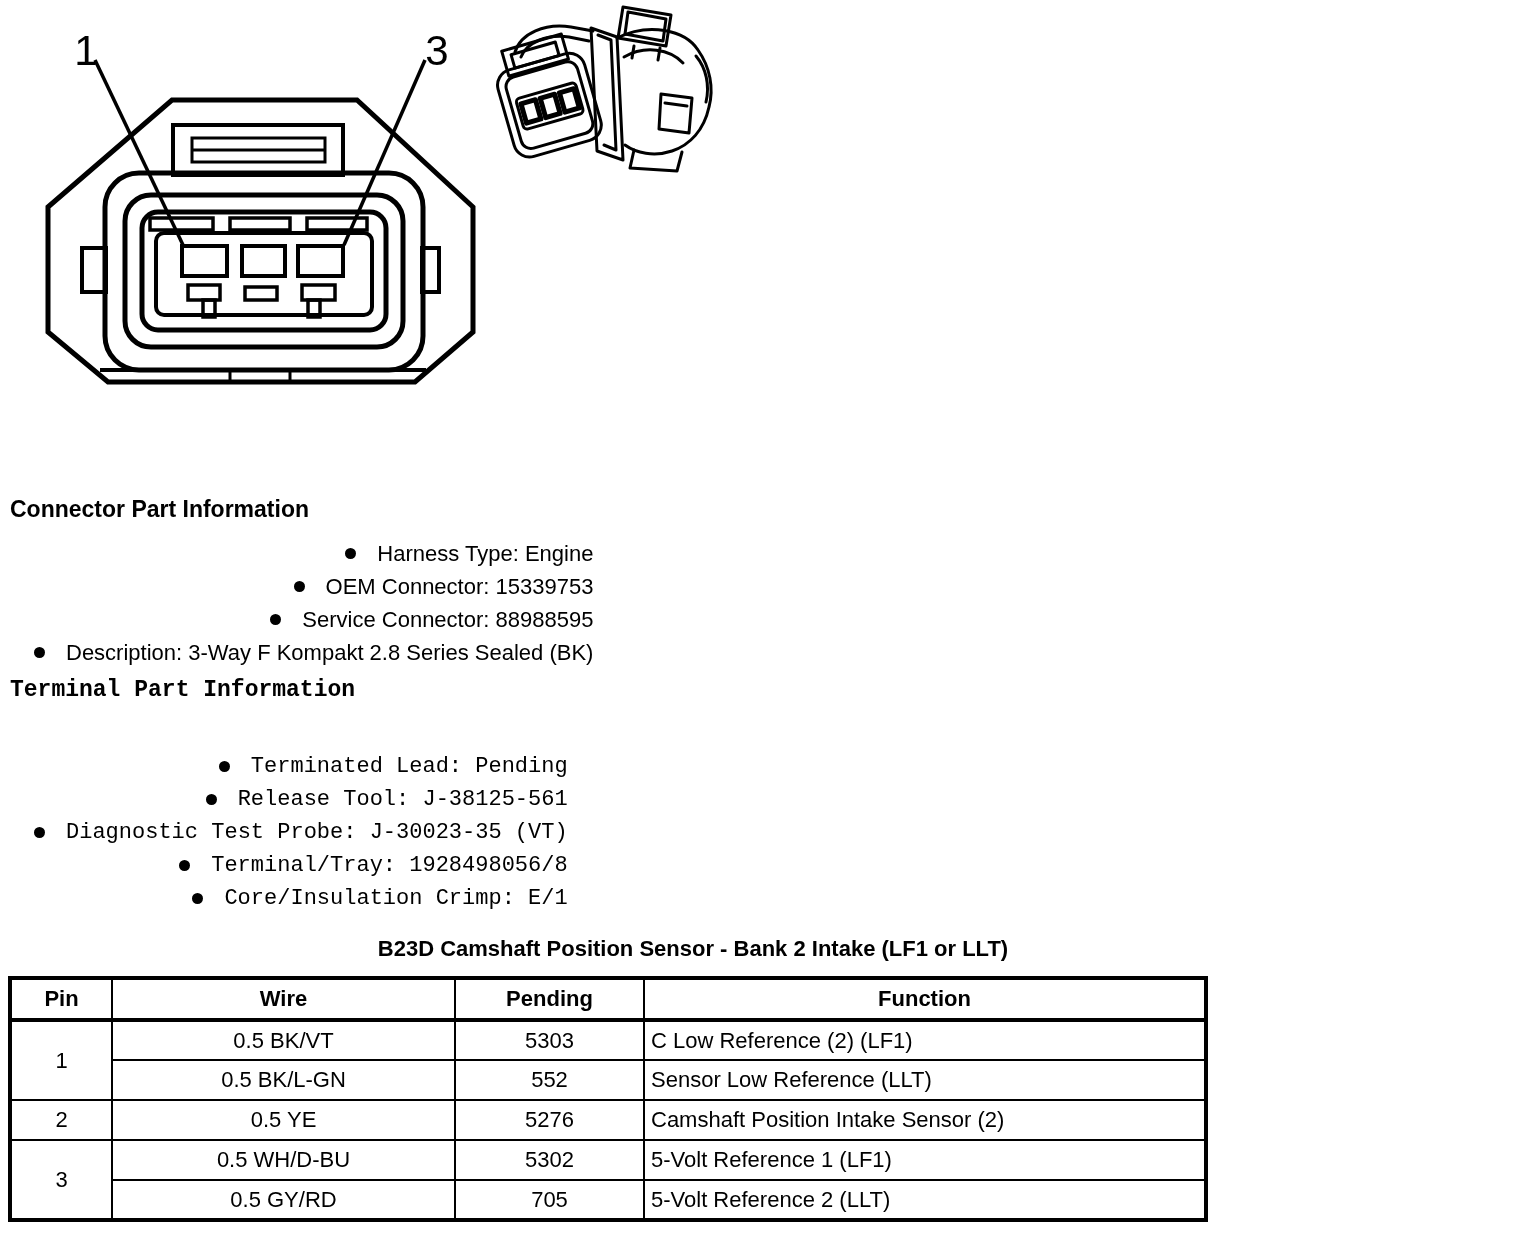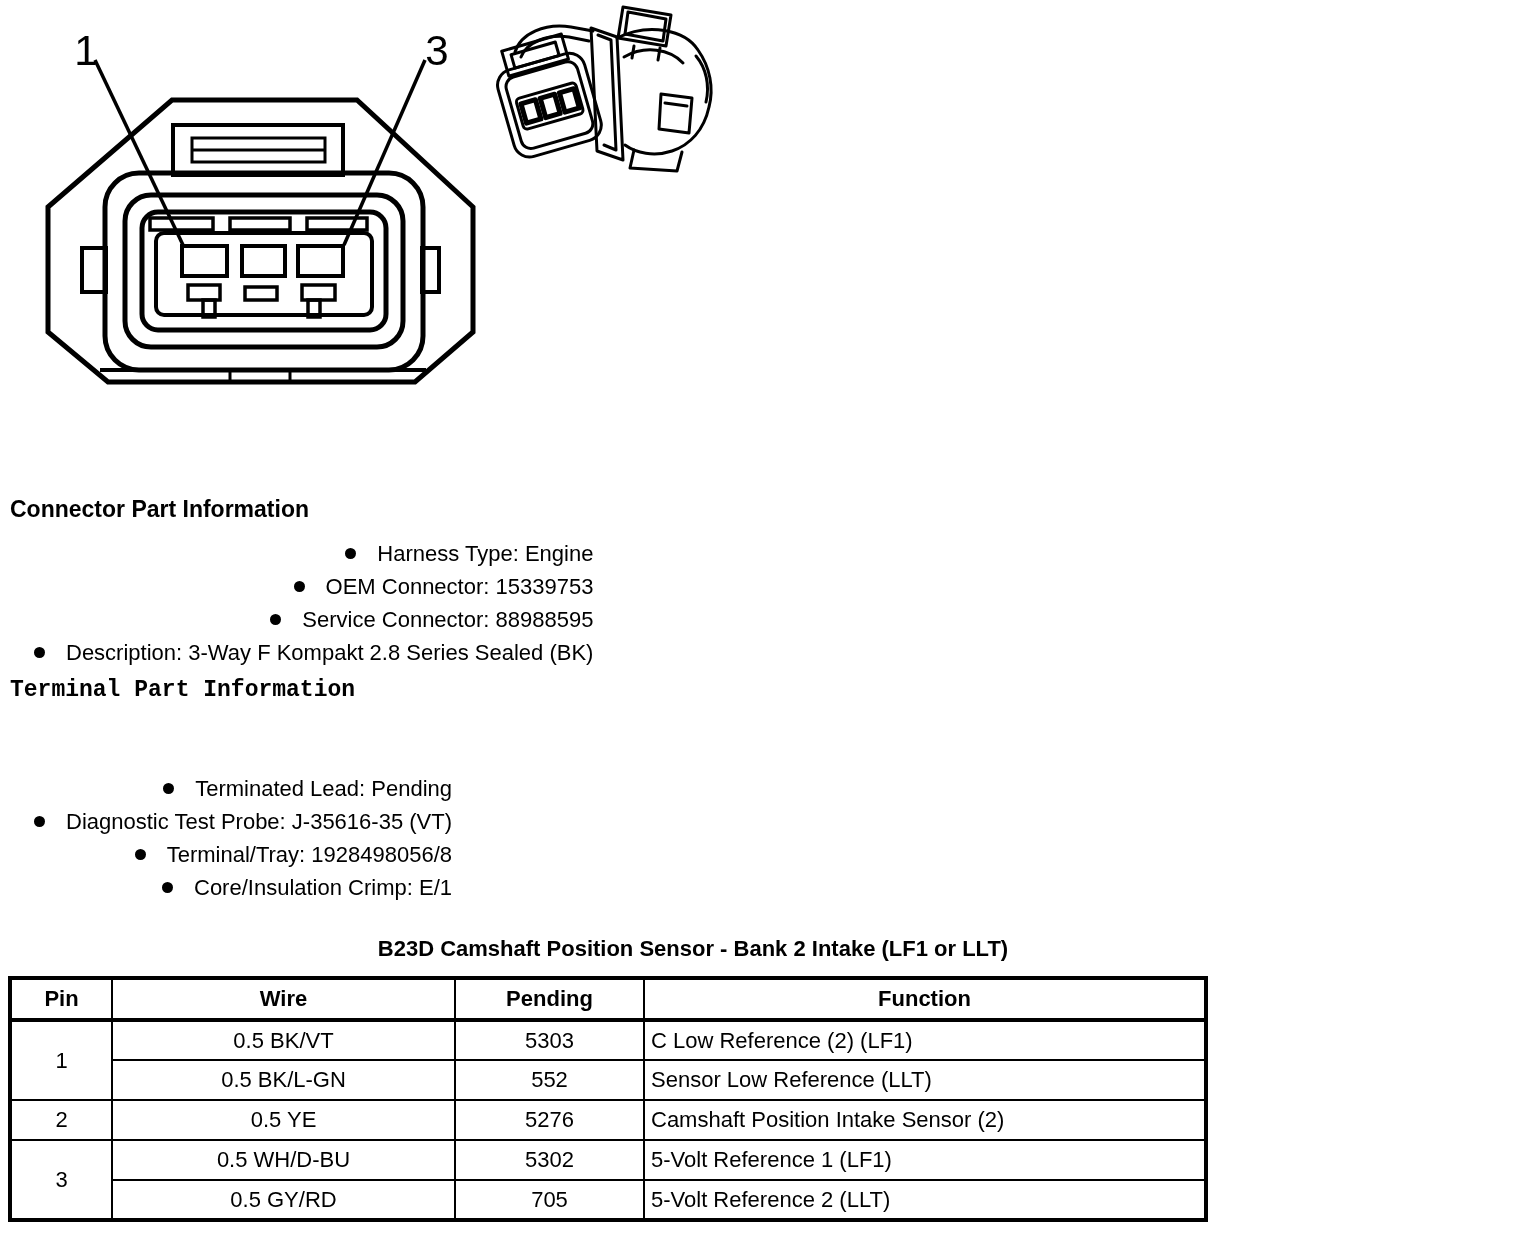--- a/index.html
+++ b/index.html
@@ -9,21 +9,21 @@
 
   .front-view { position:absolute; left:20px; top:5px; }
   .iso-view   { position:absolute; left:487px; top:0; }
 
   .sec-heading { position:absolute; left:10px; font-size:23px; font-weight:bold; letter-spacing:0; }
   #h-connector { top:496px; }
   #h-terminal  { top:677px;font-family:Liberation Mono, monospace; }
 
   ul.blist { position:absolute; left:10px; list-style:none; }
   #list-connector { top:537px; }
-  #list-terminal  { top:772px; }
+  #list-terminal  { top:750px;font-family:Liberation Mono, monospace; }
   ul.blist li { display:flex; align-items:center; height:33px; font-size:22px; white-space:nowrap;justify-content:flex-end; }
   .dot { width:11px; height:11px; background:#000; border-radius:50%; margin:0 21px 0 24px; flex:none; }
 
   .tbl-title { position:absolute; left:0; top:936px; width:1386px; text-align:center;
                font-size:22px; font-weight:bold; }
 
   table.pinout { position:absolute; left:8px; top:976px; width:1200px;
                  border-collapse:collapse; table-layout:fixed; border:4px solid #000; }
   .pinout th, .pinout td { border:2px solid #000; font-size:22px; text-align:center;
                            vertical-align:middle; padding:0; overflow:hidden; }
@@ -139,21 +139,25 @@
   </ul>
 
   <h2 class="sec-heading" id="h-terminal">Terminal Part Information</h2>
   <ul class="blist" id="list-terminal">
     <li>
         <span class="dot"></span>
         <span>Terminated Lead: Pending</span>
       </li>
     <li>
         <span class="dot"></span>
-        <span>Diagnostic Test Probe: J-35616-35 (VT)</span>
+        <span>Release Tool: J-38125-561</span>
+      </li>
+    <li>
+        <span class="dot"></span>
+        <span>Diagnostic Test Probe: J-30023-35 (VT)</span>
       </li>
     <li>
         <span class="dot"></span>
         <span>Terminal/Tray: 1928498056/8</span>
       </li>
     <li>
         <span class="dot"></span>
         <span>Core/Insulation Crimp: E/1</span>
       </li>
   </ul>

